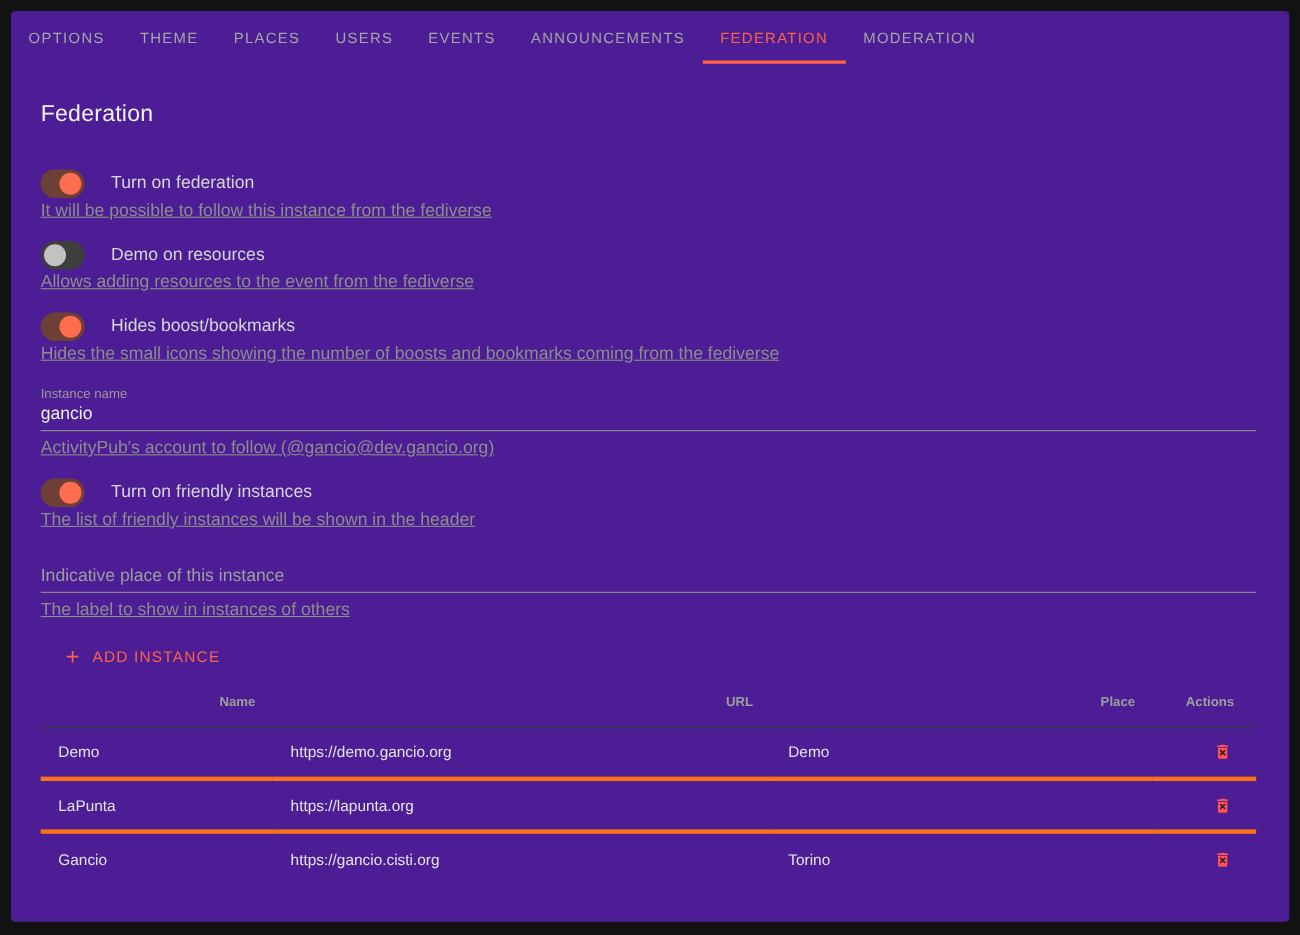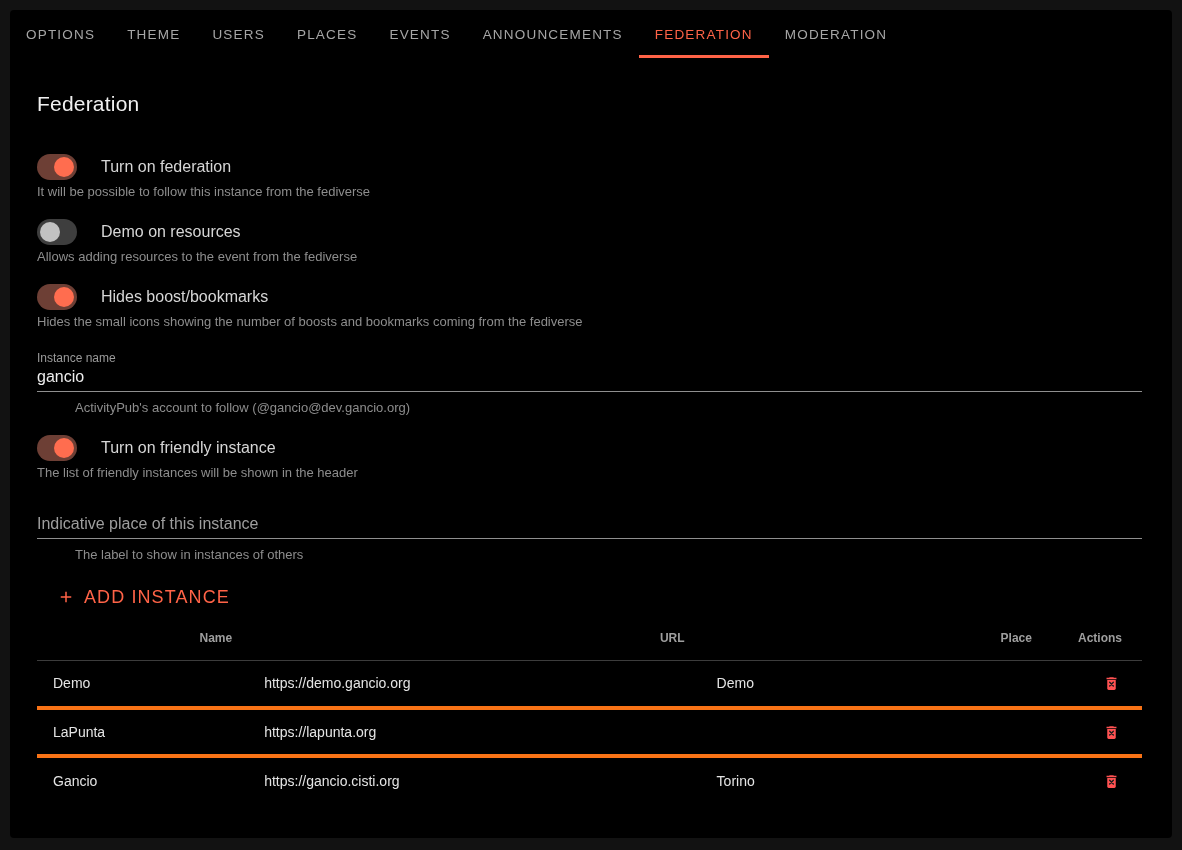--- a/index.html
+++ b/index.html
@@ -7,21 +7,21 @@
   body {
     width: 1182px; height: 850px;
     background: #121212;
     font-family: "Liberation Sans", "DejaVu Sans", sans-serif;
     overflow: hidden;
   }
   .card {
     position: relative;
     margin: 10px;
     width: 1162px; height: 828px;
-    background: #000000;
+    background: #4c1d95;
     border-radius: 4px;
   }
   
   .tabs {
     display: flex;
     height: 48px;
     align-items: stretch;
   }
   .tab {
     position: relative;
@@ -42,23 +42,24 @@
   }
   
   .content { padding: 0 30px 0 27px; }
   .page-title {
     margin: 34px 0 0 0;
     font-size: 21px; font-weight: 400;
     color: #f0f0f0;
     letter-spacing: 0.2px;
   }
   .hint {
-    font-size: 13px;
+    font-size: 16px;
     line-height: 14px;
     color: #8d8d8d;
+    text-decoration: underline;
   }
   
   .switch-block { margin-top: 20px; }
   .switch-block.first { margin-top: 38px; }
   .switch-row { display: flex; align-items: center; gap: 24px; }
   .switch-block .hint { margin-top: 5px; }
   .switch {
     position: relative;
     width: 40px; height: 26px;
     border-radius: 13px;
@@ -94,36 +95,36 @@
     padding: 0 0 4px 0;
     background: transparent;
     border: none;
     border-bottom: 1px solid #8f8f8f;
     outline: none;
     font-family: "Liberation Sans", "DejaVu Sans", sans-serif;
     font-size: 16px; line-height: 20px;
     color: #ededed;
   }
   .field input::placeholder { color: #9e9e9e; opacity: 1; }
-  .field .hint { margin-top: 9px; margin-left: 38px; }
+  .field .hint { margin-top: 9px; }
   
   .btn-row { margin-top: 17px; }
   .text-btn {
     display: inline-flex;
     align-items: center;
     gap: 9px;
     height: 36px;
     margin-left: 12px;
     padding: 0 8px;
     background: transparent;
     border: none;
     border-radius: 4px;
     color: #ff6347;
     font-family: "Liberation Sans", "DejaVu Sans", sans-serif;
-    font-size: 18px;
+    font-size: 14px;
     font-weight: 500;
     letter-spacing: 1.1px;
     text-transform: uppercase;
     cursor: pointer;
     justify-content: space-between;
   }
   .text-btn svg { display: block; }
   
   table.instances {
     margin-top: 1px;
@@ -166,22 +167,22 @@
   .icon-btn svg { display: block; }
 </style>
 </head>
 <body>
 
 <div class="card">
 
   <div class="tabs">
     <div class="tab">OPTIONS</div>
     <div class="tab">THEME</div>
+    <div class="tab">PLACES</div>
     <div class="tab">USERS</div>
-    <div class="tab">PLACES</div>
     <div class="tab">EVENTS</div>
     <div class="tab">ANNOUNCEMENTS</div>
     <div class="tab active">FEDERATION</div>
     <div class="tab">MODERATION</div>
   </div>
 
   <div class="content">
 
     <h1 class="page-title">Federation</h1>
 
@@ -219,21 +220,21 @@
       <div class="field-label">Instance name</div>
       <input type="text" value="gancio" style="">
       <div class="hint">ActivityPub's account to follow (@gancio@dev.gancio.org)</div>
     </div>
 
     <div class="switch-block">
       <div class="switch-row">
         <div class="switch on">
           <div class="thumb"></div>
         </div>
-        <span class="switch-label">Turn on friendly instance</span>
+        <span class="switch-label">Turn on friendly instances</span>
       </div>
       <div class="hint">The list of friendly instances will be shown in the header</div>
     </div>
 
     <div class="field place">
       <input type="text" placeholder="Indicative place of this instance" style="">
       <div class="hint">The label to show in instances of others</div>
     </div>
 
     <div class="btn-row">

